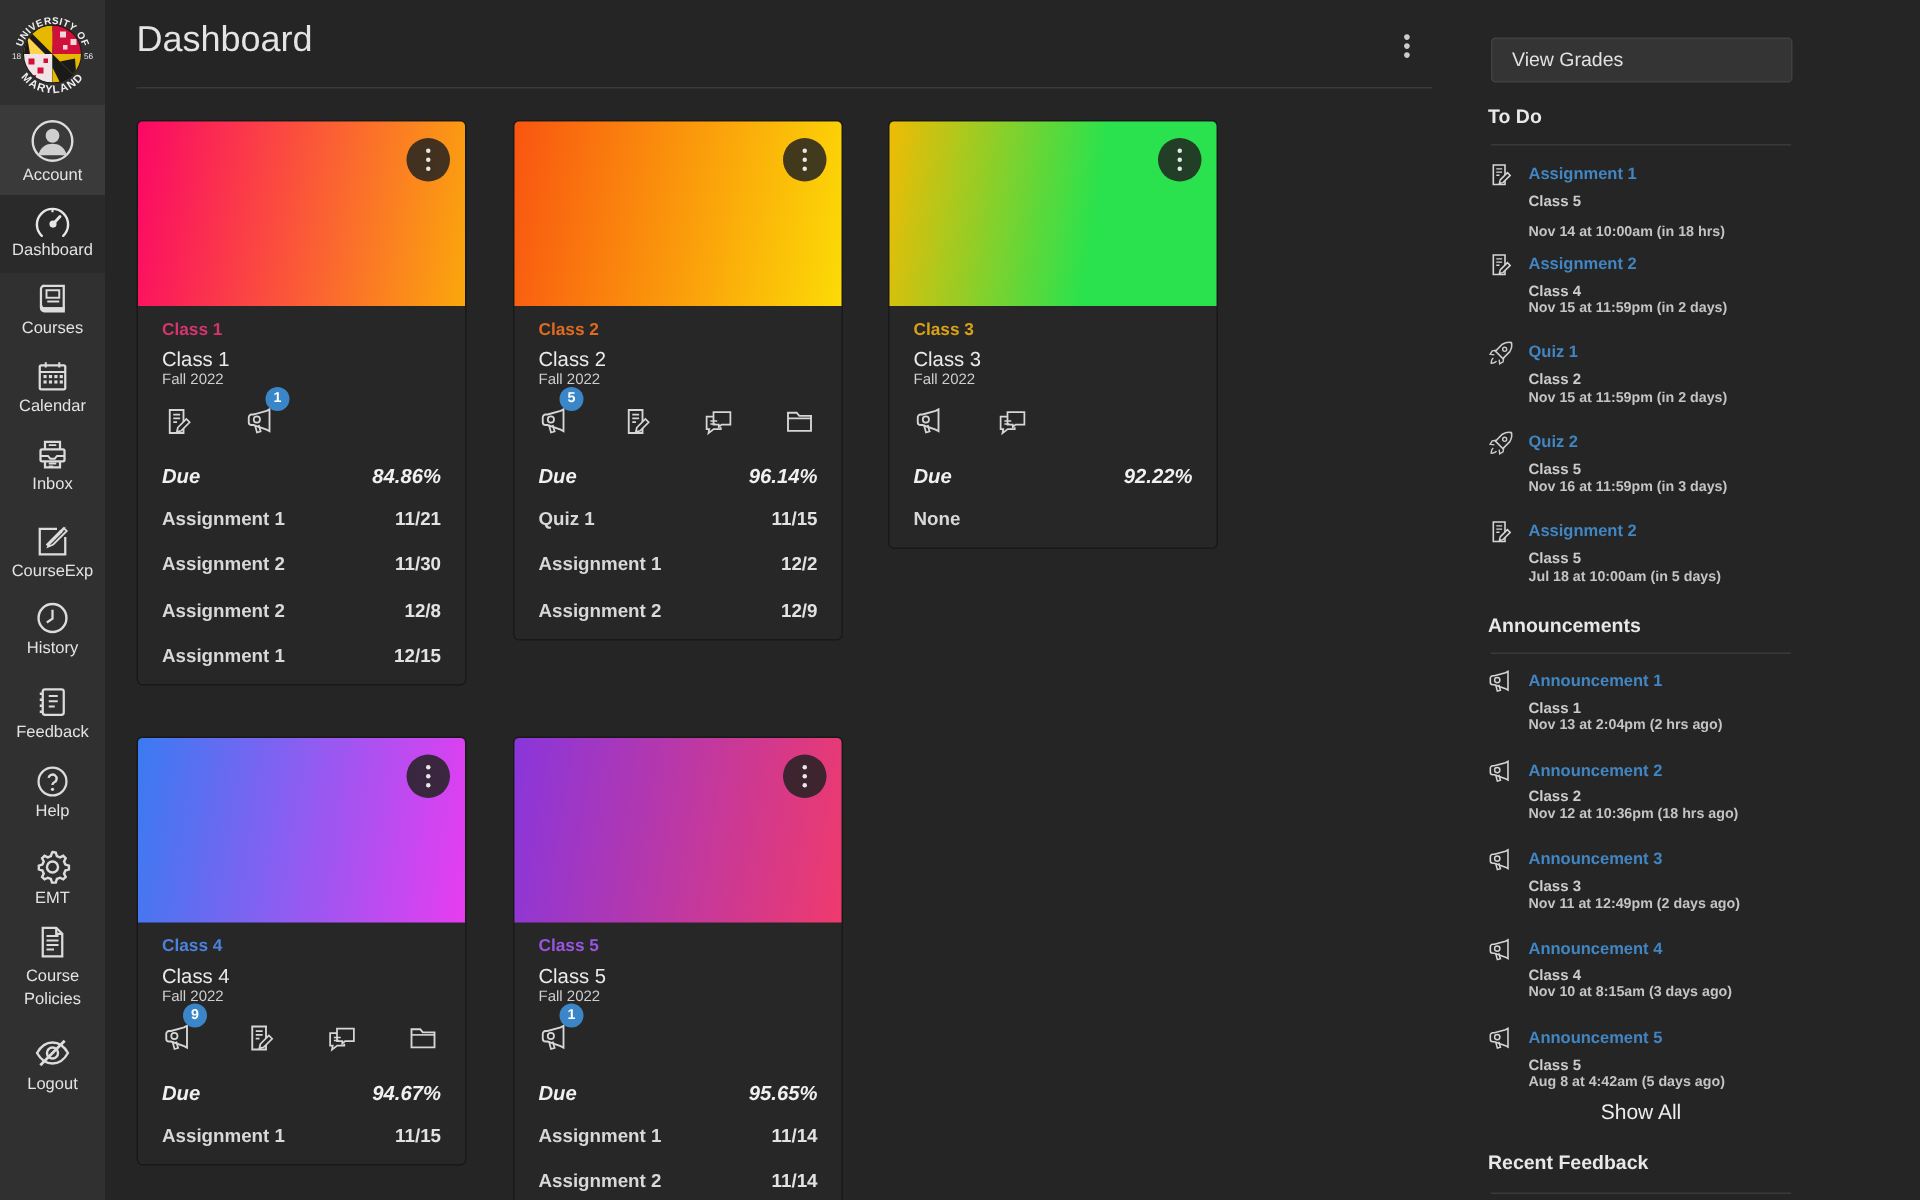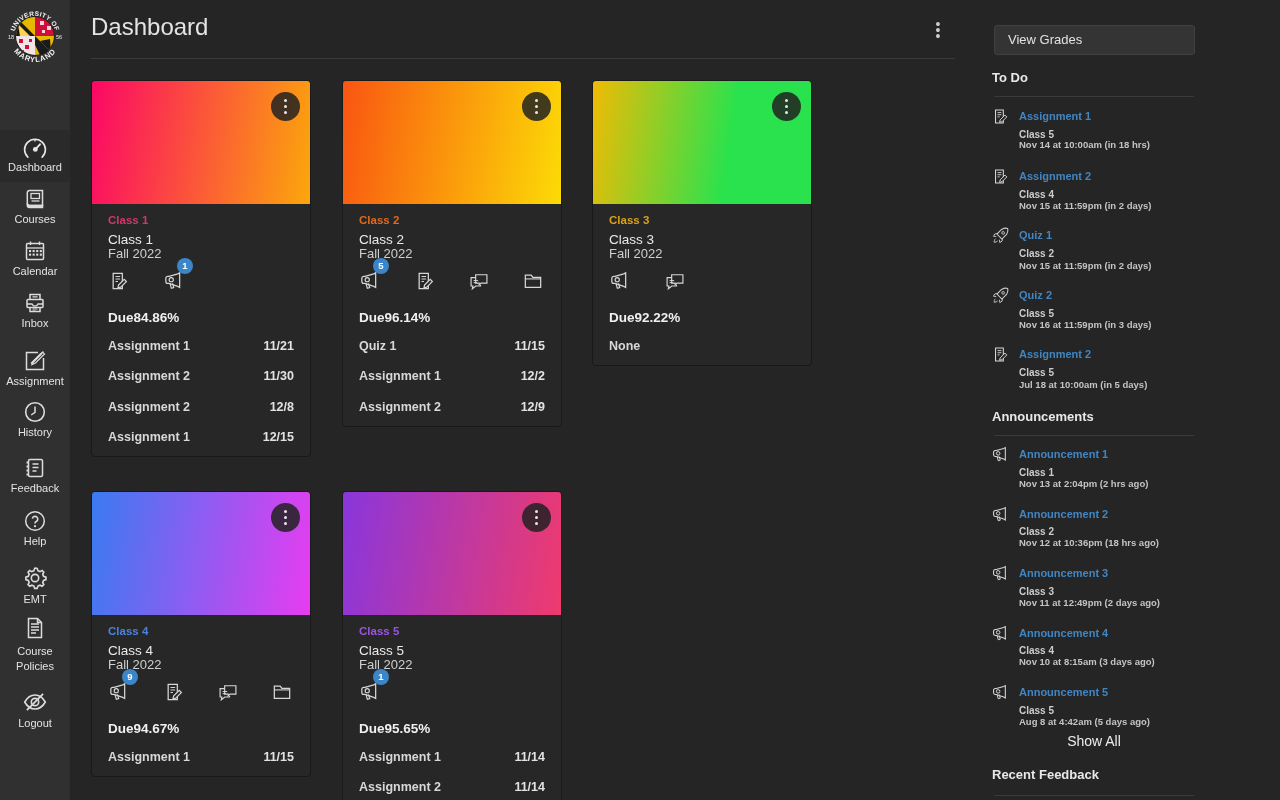--- a/index.html
+++ b/index.html
@@ -21,27 +21,27 @@
 .card { position:absolute; width:220px; background:#272727; border:1px solid #191919;
         border-radius:4px; color:#dddddd; }
 .hero { height:123px; border-radius:3px 3px 0 0; position:relative; }
 .dots { position:absolute; right:10px; top:11px; width:29px; height:29px; border-radius:50%;
         background:rgba(33,33,33,0.85); }
 .dots i { position:absolute; left:50%; width:3.4px; height:3.4px; margin-left:-1.7px;
         border-radius:50%; background:#e8e8e8; }
 .cbody { padding:8px 16px 10px 16px; }
 .clink { font-size:11.5px; font-weight:700; line-height:16px; }
 .ctitle { font-size:13.5px; color:#eaeaea; line-height:20px; margin-top:2px; }
-.cterm { font-size:13px; color:#cfcfcf; line-height:15px; margin-top:-4px; }
+.cterm { font-size:10px; color:#cfcfcf; line-height:15px; margin-top:-4px; }
 .icons { position:relative; height:22px; margin-top:8px; margin-left:1px; }
 .icons svg { position:absolute; top:2px; }
 .badge { position:absolute; width:16px; height:16px; border-radius:50%; background:#3a86c8;
          color:#fff; font-size:9.5px; font-weight:700; text-align:center; line-height:16px; top:-11px; }
-.due { display:flex; font-size:13.5px; font-weight:700;
-       color:#f0f0f0; margin-top:16.5px; line-height:20px; }
+.due { display:flex; justify-content:space-between; font-size:13.5px; font-weight:700;
+       color:#f0f0f0; margin-top:16.5px; line-height:20px;font-style:italic; }
 .crow { display:flex; justify-content:space-between; font-size:12.5px; color:#d8d8d8;
         margin-top:12.5px; line-height:18px; font-weight:600;}
 .crow b { font-weight:700; color:#e2e2e2; }
 .due + .crow { margin-top:9px; }
 
 #viewgrades { position:absolute; left:994px; top:25px; width:201px; height:30px; background:#343434;
    border:1px solid #404040; border-radius:3px; color:#e2e2e2; font-size:13px; line-height:28px;
    padding-left:13px; }
 .rhead { position:absolute; left:992px; font-size:13px; font-weight:700; color:#e8e8e8; }
 .rhr { position:absolute; left:994px; width:200px; height:1px; background:#3a3a3a; }
@@ -77,20 +77,28 @@
     <path d="M28 28 L47 47 L47 28 Z" fill="#e6b800"></path>
     <path d="M33 47 L28 37 L28 47 Z" fill="#e6b800"></path>
     <path d="M44 44 L33 33 L43 31 Z" fill="#1a1a1a"></path>
   </g>
   <text font-size="6.6" font-weight="bold" fill="#f0f0f0" letter-spacing="0.3"><textPath href="#arcT" startOffset="50%" text-anchor="middle">UNIVERSITY OF</textPath></text>
   <text font-size="7.4" font-weight="bold" fill="#f0f0f0" letter-spacing="0.8"><textPath href="#arcB" startOffset="50%" text-anchor="middle">MARYLAND</textPath></text>
   <text x="1" y="31" font-size="5.5" fill="#e8e8e8">18</text>
   <text x="49" y="31" font-size="5.5" fill="#e8e8e8">56</text>
  </svg>
 
+ <div class="navitem" id="nav-account">
+  <svg width="30" height="30" viewBox="0 0 30 30" fill="none" stroke="#dcdcdc" stroke-width="1.6">
+   <circle cx="15" cy="15" r="13.2"></circle>
+   <circle cx="15" cy="11.5" r="4.6" fill="#cfcfcf" stroke="none"></circle>
+   <path d="M5.5 24.5 C7 18.5 11 16.8 15 16.8 C19 16.8 23 18.5 24.5 24.5" fill="#cfcfcf" stroke="none"></path>
+  </svg>
+  <div class="lbl">Account</div>
+ </div>
 
  <div class="navitem" id="nav-dashboard">
   <svg width="26" height="26" viewBox="0 0 24 24" fill="none" stroke="#e6e6e6" stroke-width="1.5">
    <path d="M5.4 20.5 A 9.6 9.6 0 1 1 18.6 20.5" stroke-linecap="round"></path>
    <circle cx="12.3" cy="13.3" r="2.2" fill="#e6e6e6" stroke="none"></circle>
    <path d="M12.3 13.3 L16.6 8.6" stroke-width="1.8" stroke-linecap="round"></path>
    <path d="M12 4.4 v1.6" stroke-width="1.3"></path>
   </svg>
   <div class="lbl">Dashboard</div>
  </div>
@@ -135,21 +143,21 @@
   </svg>
   <div class="lbl">Inbox</div>
  </div>
 
  <div class="navitem" style="top:349px">
   <svg width="24" height="24" viewBox="0 0 24 24" fill="none" stroke="#dcdcdc" stroke-width="1.5">
    <path d="M20.5 9 v11.5 h-17 v-17 H15"></path>
    <path d="M9 15.5 l9.5-9.5 2.5-4 -4 2.5 -9.5 9.5 Z" fill="#dcdcdc" stroke="none"></path>
    <path d="M9 15.5 l1.5-3.5 9-9 2 2 -9 9 Z" stroke-width="1.2"></path>
   </svg>
-  <div class="lbl">Assignment</div>
+  <div class="lbl">CourseExp</div>
  </div>
 
  <div class="navitem" style="top:400px">
   <svg width="24" height="24" viewBox="0 0 24 24" fill="none" stroke="#dcdcdc" stroke-width="1.6">
    <circle cx="12" cy="12" r="9.3"></circle>
    <path d="M12 6.5 V12.4 L8.2 15" stroke-width="1.5"></path>
   </svg>
   <div class="lbl">History</div>
  </div>
 
@@ -438,21 +446,21 @@
  <div id="viewgrades">View Grades</div>
  <div class="rhead" style="top:70px">To Do</div>
  <div class="rhr" style="top:96px"></div>
 
  <div class="ritem" style="top:108px">
   <svg width="17" height="17">
         <use href="#i-assign"></use>
       </svg>
   <div class="rlink">Assignment 1</div>
   <div class="rclass" style="top:19px">Class 5</div>
-  <div class="rdate" style="top:31px">Nov 14 at 10:00am (in 18 hrs)</div>
+  <div class="rdate" style="top:41px">Nov 14 at 10:00am (in 18 hrs)</div>
  </div>
  <div class="ritem" style="top:167.5px">
   <svg width="17" height="17">
         <use href="#i-assign"></use>
       </svg>
   <div class="rlink">Assignment 2</div>
   <div class="rclass" style="top:19px">Class 4</div>
   <div class="rdate" style="top:32.5px">Nov 15 at 11:59pm (in 2 days)</div>
  </div>
  <div class="ritem" style="top:227px">

